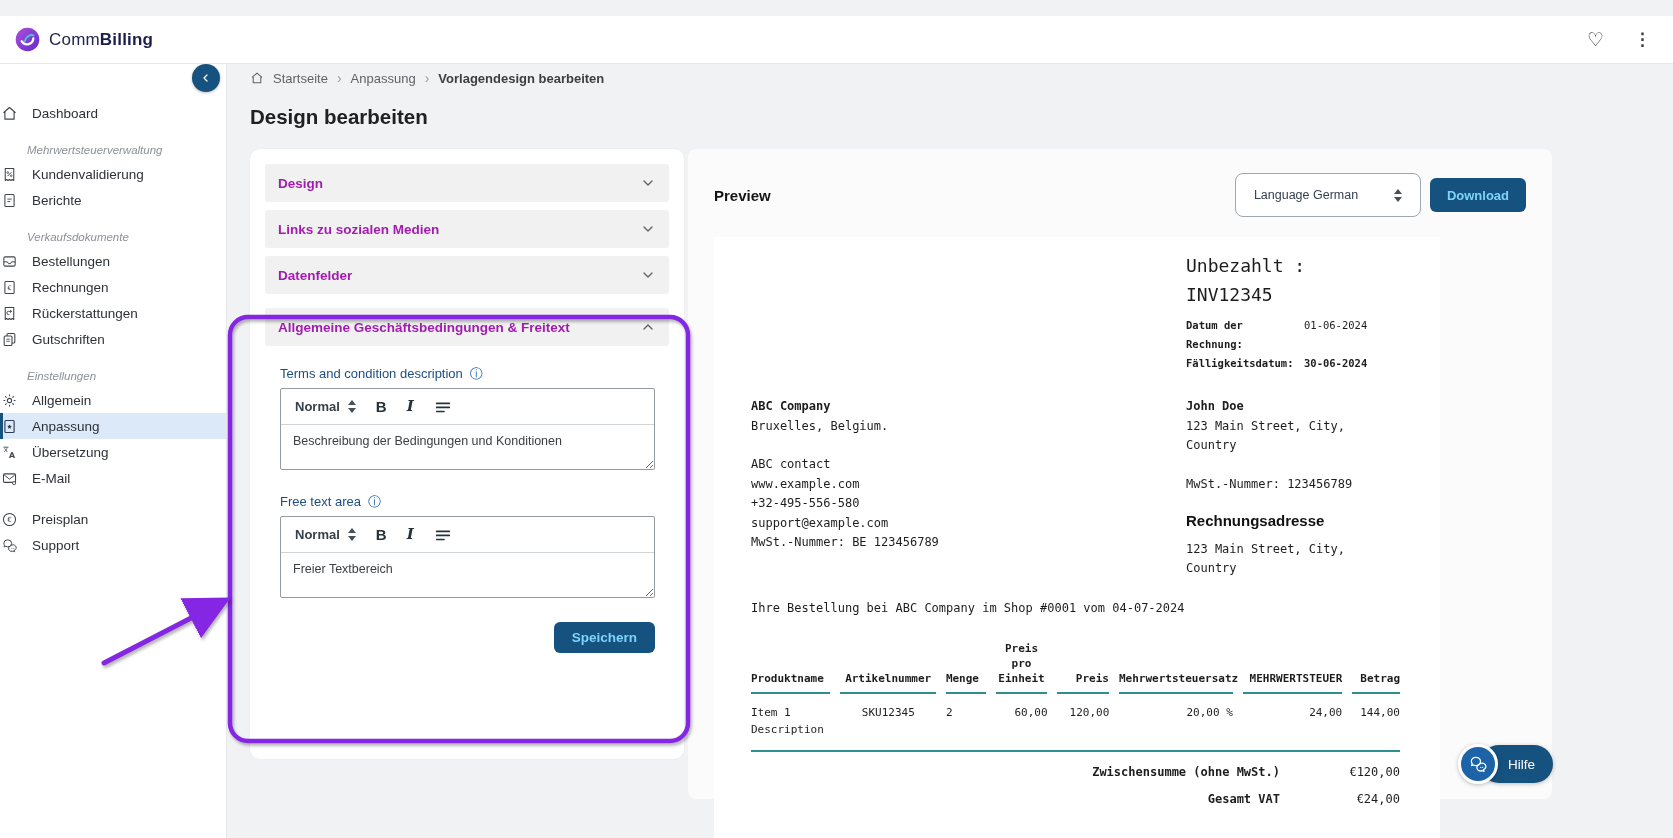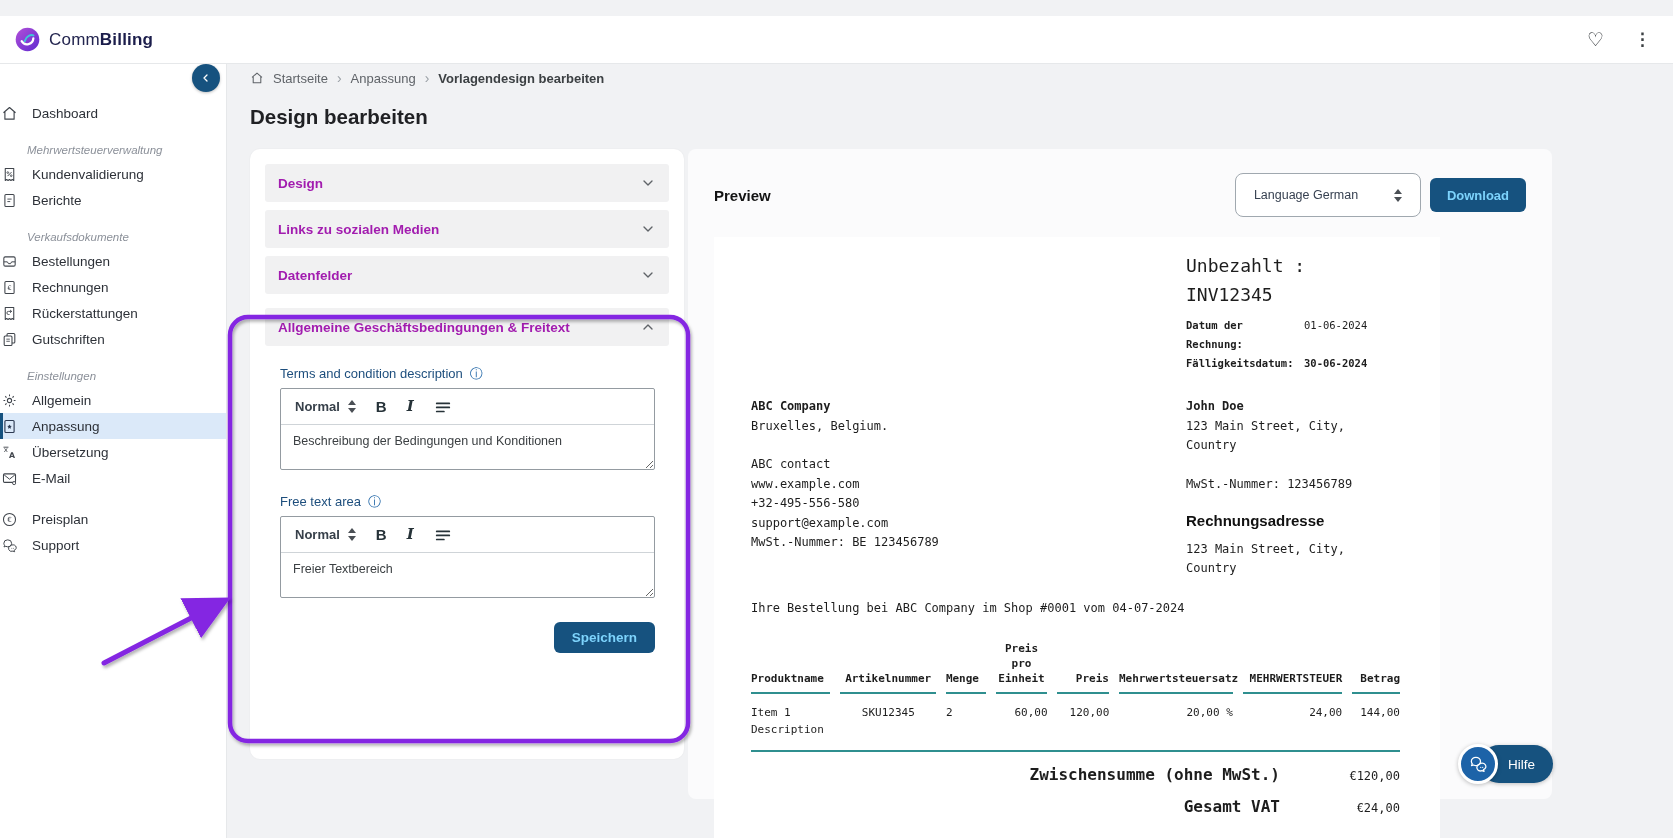--- a/index.html
+++ b/index.html
@@ -137,21 +137,21 @@
   }
   .tbl-row { display:flex; gap:10px; padding:10px 0 12px; }
   .tbl-row > div { font-size:11px; line-height:17px; }
   .c0{width:80px;text-align:left;} .c1{width:96px;text-align:center;}
   .c2{width:40px;text-align:left;} .c3{width:52px;text-align:center;}
   .c4{width:52px;text-align:right;} .c5{width:114px;text-align:right;}
   .c6{width:100px;text-align:right;} .c7{width:48px;text-align:right;}
   .tbl-row .c3 { text-align:right; }
   .tbl-bottomline { height:2px; background:#2f8f8f; }
   .totals-row { display:flex; align-items:baseline; margin-top:13px; }
-  .totals-label { margin-left:auto; font-size:16px; font-weight:700; }
+  .totals-label { margin-left:auto; font-size:12px; font-weight:700; }
   .totals-value { width:120px; text-align:right; font-size:12px; }
   
   .overlay { position:absolute; left:0; top:0; z-index:40; pointer-events:none; }
   
   .help-wrap { position:absolute; right:120px; bottom:54px; z-index:60; display:flex; align-items:center; }
   .help-circle {
     width:40px; height:40px; border-radius:50%; background:#1d63a8; border:3px solid #fff;
     display:flex; align-items:center; justify-content:center; z-index:2; flex:none;
     box-shadow:0 1px 4px rgba(0,0,0,.25);
   }

